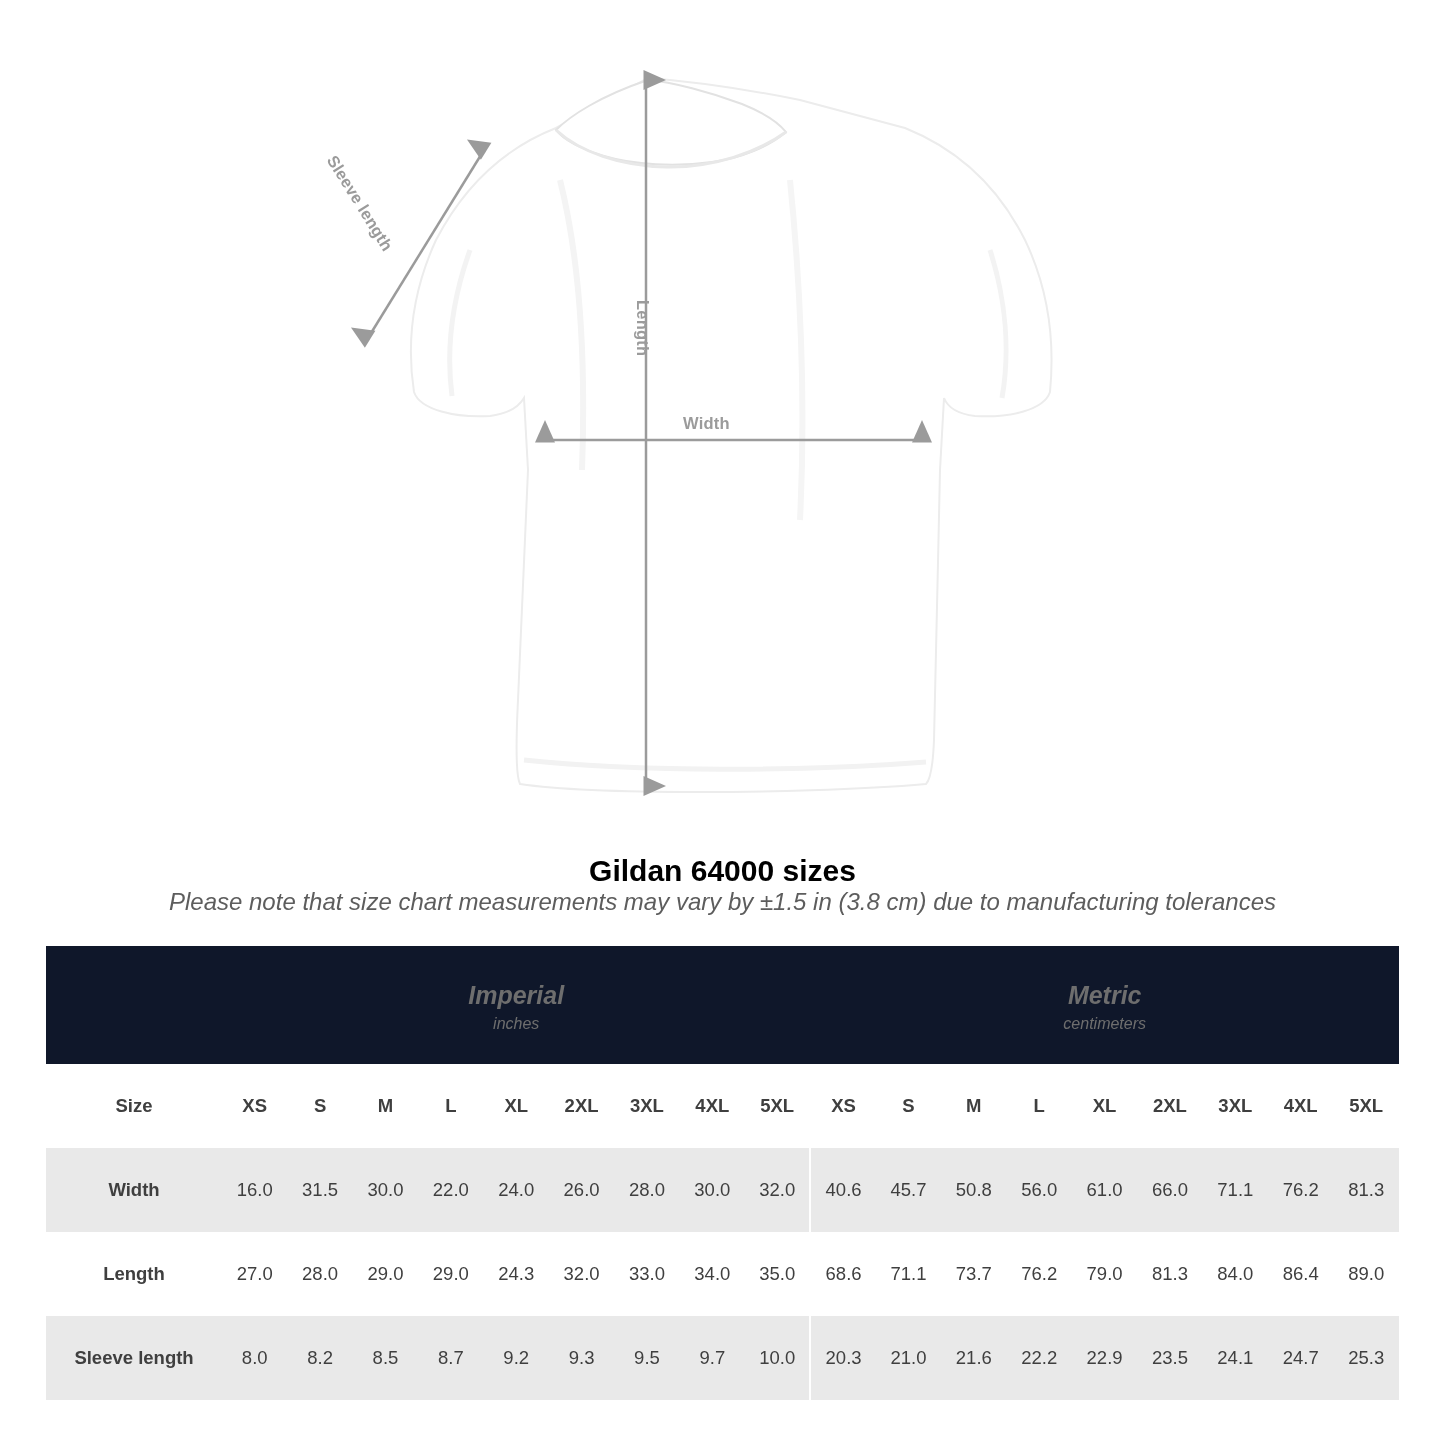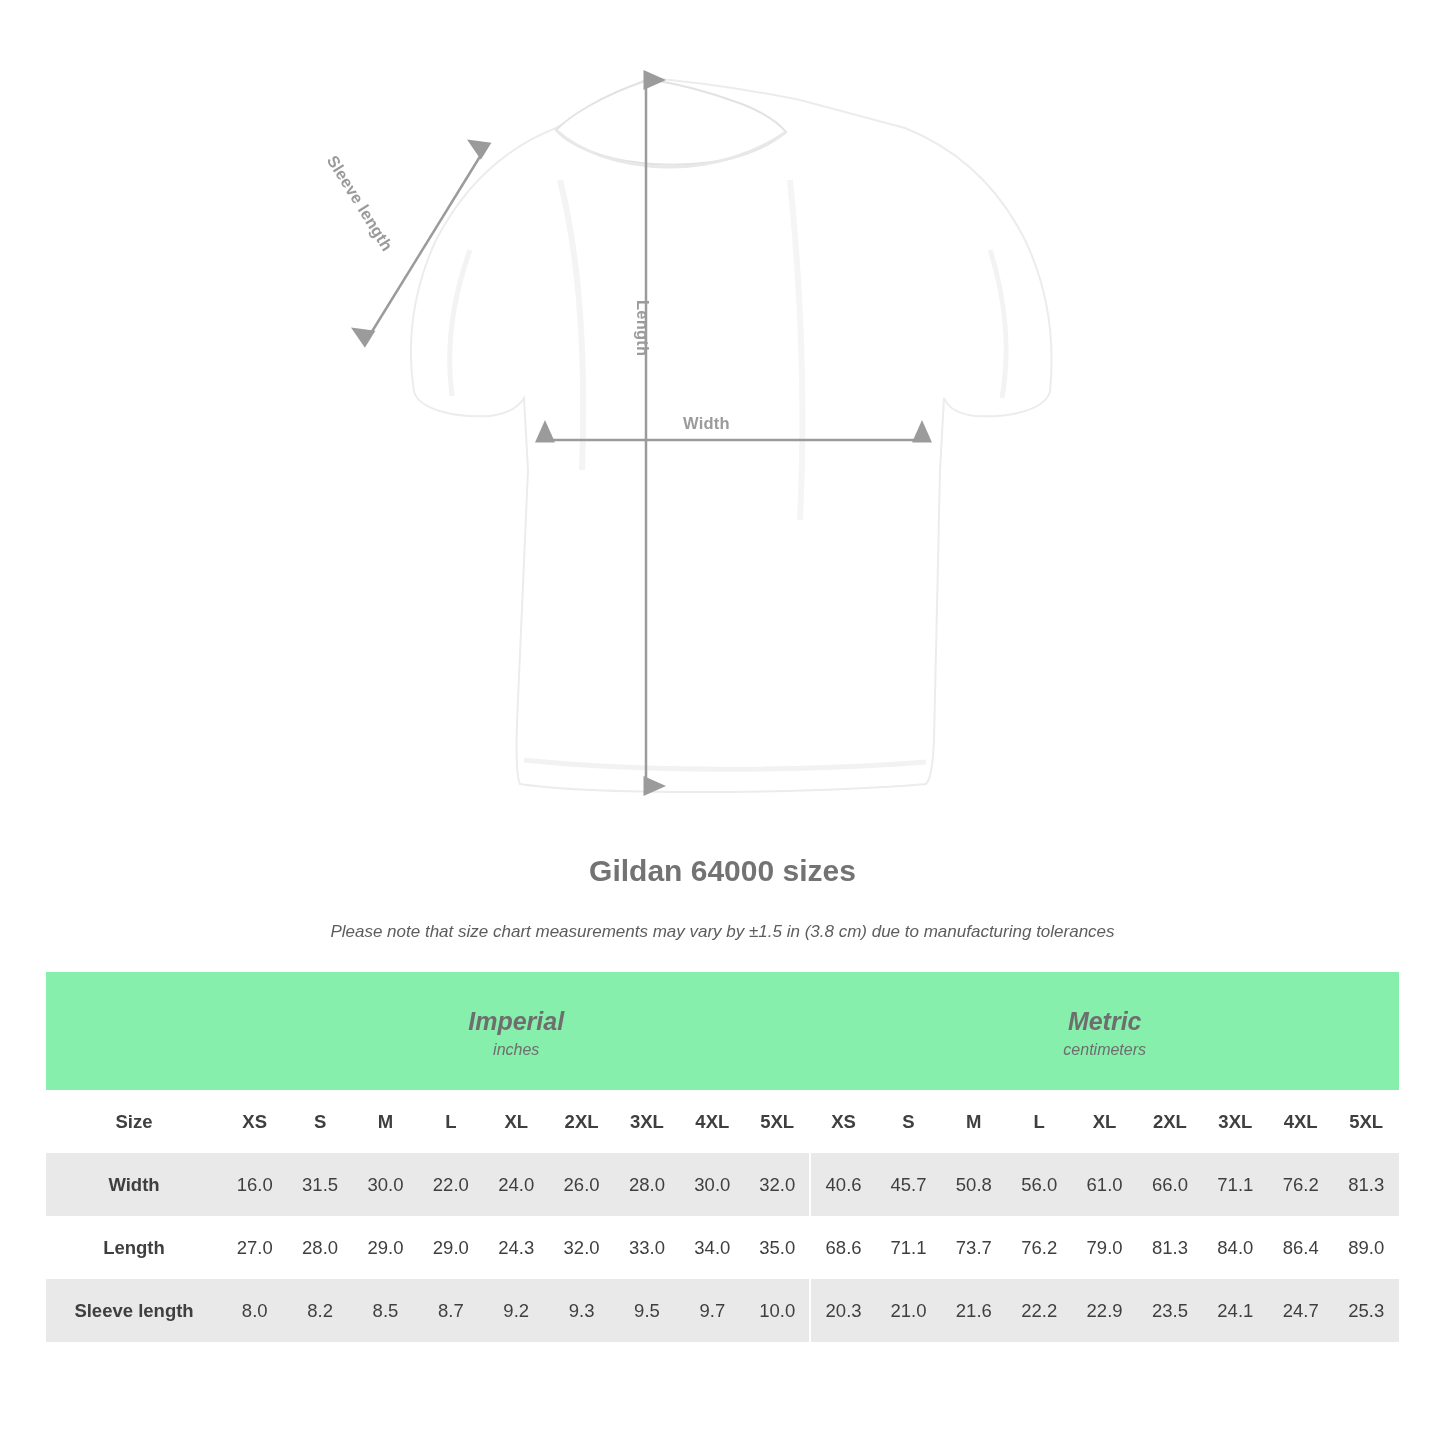--- a/index.html
+++ b/index.html
@@ -47,59 +47,59 @@
   }
   #label-width {
     left: 683px; top: 414px;
   }
 
   
   #title {
     text-align: center;
     font-size: 30px;
     font-weight: bold;
-    color: #737373;
+    color: #000000;
     margin-top: 24px;
   }
   #subtitle {
     text-align: center;
-    font-size: 17px;
+    font-size: 24px;
     font-style: italic;
     color: #5d5d5d;
-    margin-top: 34px;
+    margin-top: 0;
   }
 
   
   #table-wrap {
     margin: 30px 46px 0 46px;
   }
   table {
     border-collapse: collapse;
     width: 1353px;
     table-layout: fixed;
   }
   .unit-head td {
-    background: #86efac;
+    background: #0f172a;
     height: 118px;
     vertical-align: middle;
     text-align: center;
   }
   .unit-name {
     font-size: 25px;
     font-style: italic;
     font-weight: bold;
     color: #6e6e6e;
     line-height: 1.5;
   }
   .unit-sub {
     font-size: 16px;
     font-style: italic;
     color: #6e6e6e;
   }
-  tbody tr { height: 63px; }
+  tbody tr { height: 84px; }
   td {
     text-align: center;
     vertical-align: middle;
     font-size: 18.5px;
     color: #3f3f3f;
     border: none;
   }
   .row-head {
     font-weight: bold;
     font-size: 18.5px;

